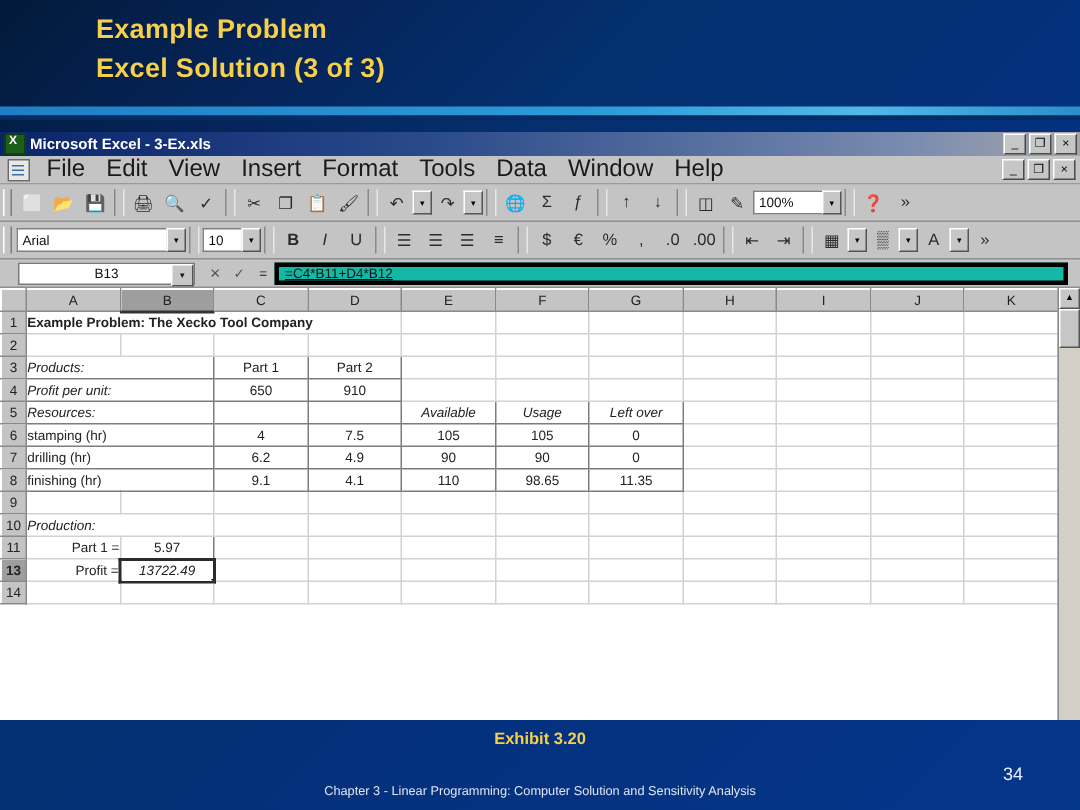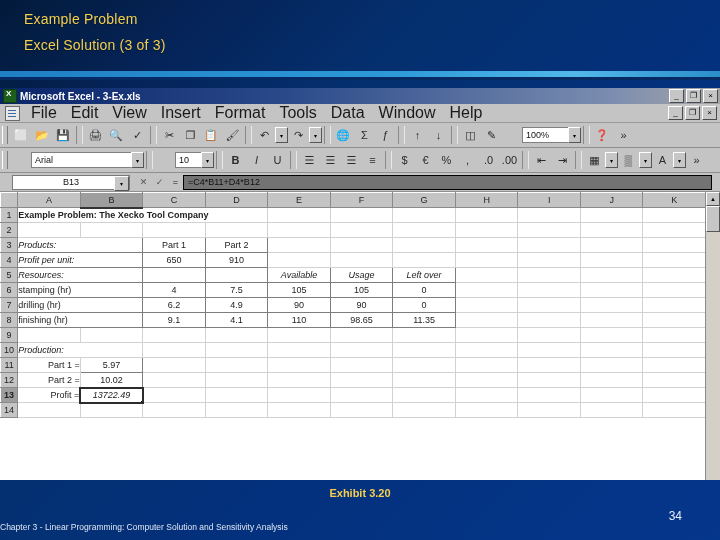--- a/index.html
+++ b/index.html
@@ -9,22 +9,22 @@
     background:#00308f;
   }
   .slide{
     position:relative;width:720px;height:540px;
     background:linear-gradient(135deg,#021a3a 0%,#05245a 18%,#04306f 35%,#04307a 55%,#04368c 100%);
     background-color:#043a8e;
   }
   
   .title-block{position:absolute;left:24px;top:6px;width:660px;}
   .title-line{
-    color:#f5cf4e;font-size:14px;font-weight:normal;line-height:26px;
-    letter-spacing:.2px;text-shadow:0 1px 0 #00152f;
+    color:#f5cf4e;font-size:18px;font-weight:bold;line-height:26px;
+    letter-spacing:.2px;text-shadow:0 1px 0 #00152f;margin-left:40px;
   }
   .title-rule{
     position:absolute;left:0;top:71px;width:720px;height:6px;
     background:linear-gradient(90deg,#1f7fc4 0%,#2e9ad8 55%,#52b8ea 80%,#2b8ec9 100%);
   }
   .title-rule-dark{
     position:absolute;left:0;top:77px;width:720px;height:3px;
     background:#062a63;
   }
   
@@ -85,21 +85,21 @@
   .tbtn{
     width:21px;height:20px;margin:0 0px;flex:none;
     display:flex;align-items:center;justify-content:center;
     font-size:11px;color:#2b2b2b;position:relative;
   }
   .tsep{width:5px;height:18px;flex:none;
     border-left:1px solid #8a8a8a;border-right:1px solid #e8e8e8;margin:0 2px;}
   .combo{
     height:16px;background:#fff;border:1px solid #808080;
     border-right:none;display:flex;align-items:center;
-    font-size:9px;color:#111;padding-left:3px;box-sizing:border-box;margin-left:20px;
+    font-size:9px;color:#111;padding-left:3px;box-sizing:border-box;
   }
   .combo-btn{
     width:13px;height:16px;background:#c6c6c6;box-sizing:border-box;
     border-top:1px solid #fff;border-left:1px solid #fff;
     border-right:1px solid #555;border-bottom:1px solid #555;
     display:flex;align-items:center;justify-content:center;
     font-size:6px;color:#000;
   }
   .zoomcombo{width:46px;}
   .fontcombo{width:100px;}
@@ -122,24 +122,24 @@
     display:flex;align-items:center;justify-content:center;font-size:6px;
   }
   .fbtns{display:flex;align-items:center;margin-left:6px;gap:1px;}
   .fbtn{
     width:15px;height:15px;background:#c4c4c4;
     display:flex;align-items:center;justify-content:center;
     font-size:9px;color:#555;
   }
   .fbtn.active{color:#111;}
   .formula-input{
-    flex:1;height:15px;margin-right:8px;background:#737373;
-    border:1px solid #000000;box-sizing:border-box;
+    flex:1;height:15px;margin-right:8px;background:#14b8a6;
+    border:3px solid #000000;box-sizing:border-box;
     display:flex;align-items:center;padding-left:4px;
-    font-size:9px;color:#111;
+    font-size:9px;color:#111;text-decoration:underline;
   }
   
   .gridwrap{position:relative;width:720px;height:calc(392px - 16px - 18px - 24px - 24px - 18px);background:#fff;}
   table.grid{border-collapse:collapse;table-layout:fixed;width:706px;}
   table.grid td, table.grid th{
     border:1px solid #d2d2d2;padding:0;font-size:9px;color:#222;
     height:15px;box-sizing:border-box;overflow:hidden;white-space:nowrap;
   }
   .colhead{
     background:#c4c4c4;border:1px solid #8a8a8a !important;
@@ -185,21 +185,21 @@
   .corner{
     background:#c4c4c4;border:1px solid #8a8a8a !important;
     border-top:1px solid #fff !important;border-left:1px solid #fff !important;
   }
   
   .exhibit{
     position:absolute;left:0;top:487px;width:720px;text-align:center;
     color:#f5cf4e;font-size:11px;font-weight:bold;
   }
   .chapter{
-    position:absolute;left:0;top:522px;width:720px;
+    position:absolute;left:0;top:522px;width:720px;text-align:center;
     color:#dfe6f2;font-size:8.5px;
   }
   .pageno{
     position:absolute;right:38px;top:509px;color:#e8eefb;font-size:12px;
   }
 </style>
 </head>
 <body>
 
 <div class="slide">
@@ -497,34 +497,20 @@
               <td class="cell "></td>
               <td class="cell "></td>
               <td class="cell "></td>
               <td class="cell "></td>
               <td class="cell "></td>
               <td class="cell "></td>
               <td class="cell "></td>
               <td class="cell "></td>
             </tr>
             <tr>
-              <td class="rowhead">12</td>
-              <td class="cell t-right">Part 2 =</td>
-              <td class="cell t-center bx">10.02</td>
-              <td class="cell "></td>
-              <td class="cell "></td>
-              <td class="cell "></td>
-              <td class="cell "></td>
-              <td class="cell "></td>
-              <td class="cell "></td>
-              <td class="cell "></td>
-              <td class="cell "></td>
-              <td class="cell "></td>
-            </tr>
-            <tr>
               <td class="rowhead sel">13</td>
               <td class="cell t-right">Profit =</td>
               <td class="cell t-center selcell">13722.49</td>
               <td class="cell "></td>
               <td class="cell "></td>
               <td class="cell "></td>
               <td class="cell "></td>
               <td class="cell "></td>
               <td class="cell "></td>
               <td class="cell "></td>

